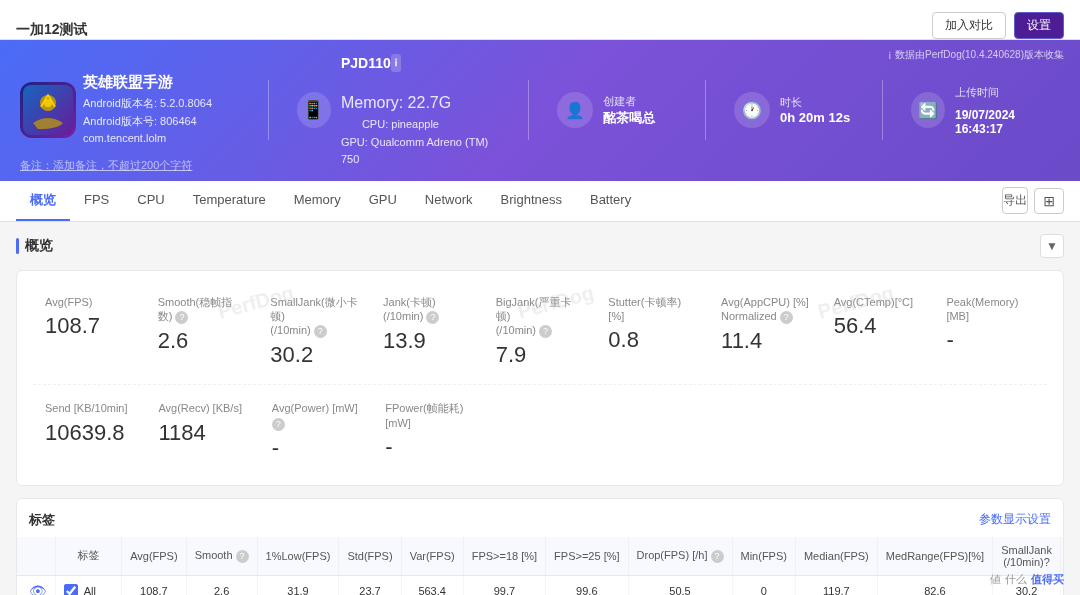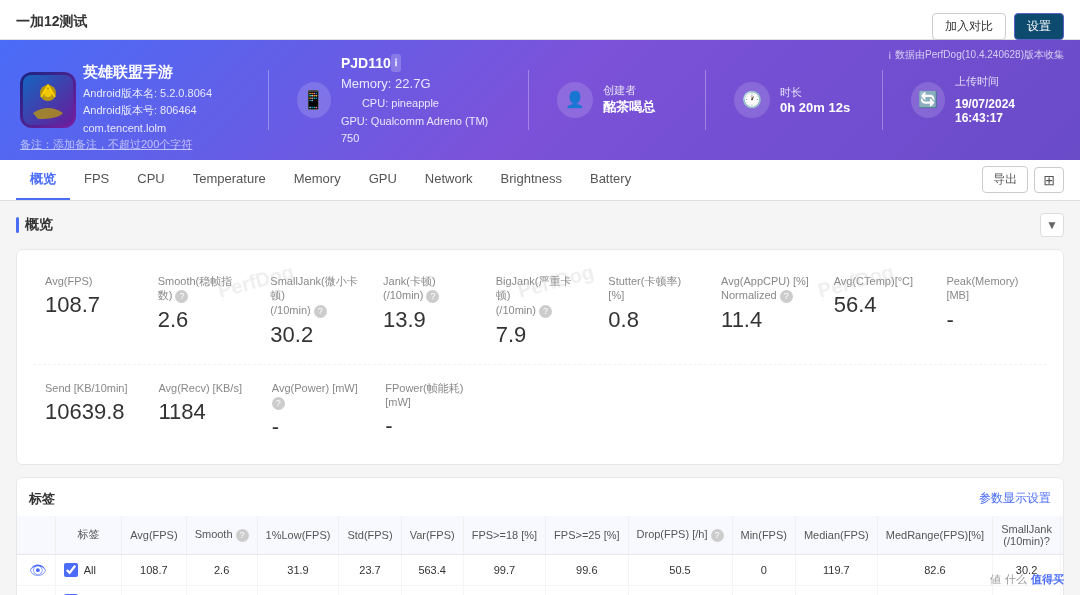--- a/index.html
+++ b/index.html
@@ -1,30 +1,30 @@
 <!DOCTYPE html>
 <html><head>
   <meta charset="utf-8">
   <style>
     * { box-sizing: border-box; margin: 0; padding: 0; }
     body { font-family: 'Microsoft YaHei', Arial, sans-serif; font-size: 12px; background: #f5f5f5; color: #333; width: 1080px; overflow-x: hidden; }
 
     
     .top-bar {
-      display: flex; align-items: flex-start; justify-content: space-between;
-      background: #fff; padding: 13px 16px; height: 40px;
+      display: flex; align-items: flex-end; justify-content: space-between;
+      background: #fff; padding: 0 16px; height: 40px;
       border-bottom: 1px solid #e0e0e0;
     }
     .top-bar-title { font-size: 14px; font-weight: bold; color: #333; }
     .top-bar-right { display: flex; gap: 8px; border-radius: 10px; }
     .top-bar-btn {
       padding: 4px 12px; border: 1px solid #ccc; background: #fff;
       border-radius: 4px; cursor: pointer; font-size: 12px; color: #333;
     }
-    .top-bar-btn.primary { background: #0c4a6e; color: #fff; border-color: #5b5fc7; }
+    .top-bar-btn.primary { background: #4c1d95; color: #fff; border-color: #5b5fc7; }
 
     
     .header-banner {
       background: linear-gradient(135deg, #4a6cf7 0%, #7b52d9 50%, #6a4bc8 100%);
       padding: 12px 20px; display: flex; align-items: center; gap: 20px;
       min-height: 90px; position: relative;
     }
     .game-info { display: flex; align-items: center; gap: 7px; min-width: 220px; }
     .game-icon {
       width: 56px; height: 56px; border-radius: 12px; background: linear-gradient(135deg, #1a237e, #7b1fa2);
@@ -54,21 +54,21 @@
     .nav-tabs {
       background: #fff; border-bottom: 1px solid #e0e0e0;
       display: flex; align-items: center; padding: 0 16px;
     }
     .nav-tab {
       padding: 10px 14px; font-size: 13px; cursor: pointer; color: #555;
       border-bottom: 2px solid transparent; white-space: nowrap;
     }
     .nav-tab.active { color: #4a6cf7; border-bottom-color: #4a6cf7; font-weight: bold; }
     .nav-export { margin-left: auto; display: flex; align-items: center; gap: 6px; }
-    .export-btn { padding: 4px 10px; border: 1px solid #ccc; border-radius: 4px; background: #fff; cursor: pointer; font-size: 12px; color: #555; }
+    .export-btn { padding: 4px 0; border: 1px solid #ccc; border-radius: 4px; background: #fff; cursor: pointer; font-size: 12px; color: #555; }
     .export-icon-btn { padding: 4px 8px; border: 1px solid #ccc; border-radius: 4px; background: #fff; cursor: pointer; font-size: 14px; color: #555; }
 
     
     .main-content { padding: 12px 16px; }
 
     
     .section-header {
       display: flex; align-items: center; justify-content: space-between;
       margin-bottom: 12px;
     }
@@ -164,21 +164,21 @@
 
   <div class="divider-v"></div>
 
   <div class="device-info">
     <div class="device-icon">📱</div>
     <div class="device-details">
       <div class="device-name">
         <span>PJD110</span>
         <span class="device-name-tag">ℹ</span>
       </div>
-      <div style="font-size:13px;opacity:0.85;">Memory: 22.7G</div>
+      <div style="font-size:16px;opacity:0.85;margin-top:16px;">Memory: 22.7G</div>
       <div style="font-size:11px;opacity:0.85;margin-left:21px;">CPU: pineapple</div>
       <div style="font-size:11px;opacity:0.85;">GPU: Qualcomm Adreno (TM) 750</div>
     </div>
   </div>
 
   <div class="divider-v"></div>
 
   <div class="meta-item">
     <div class="meta-icon">👤</div>
     <div class="meta-details">

